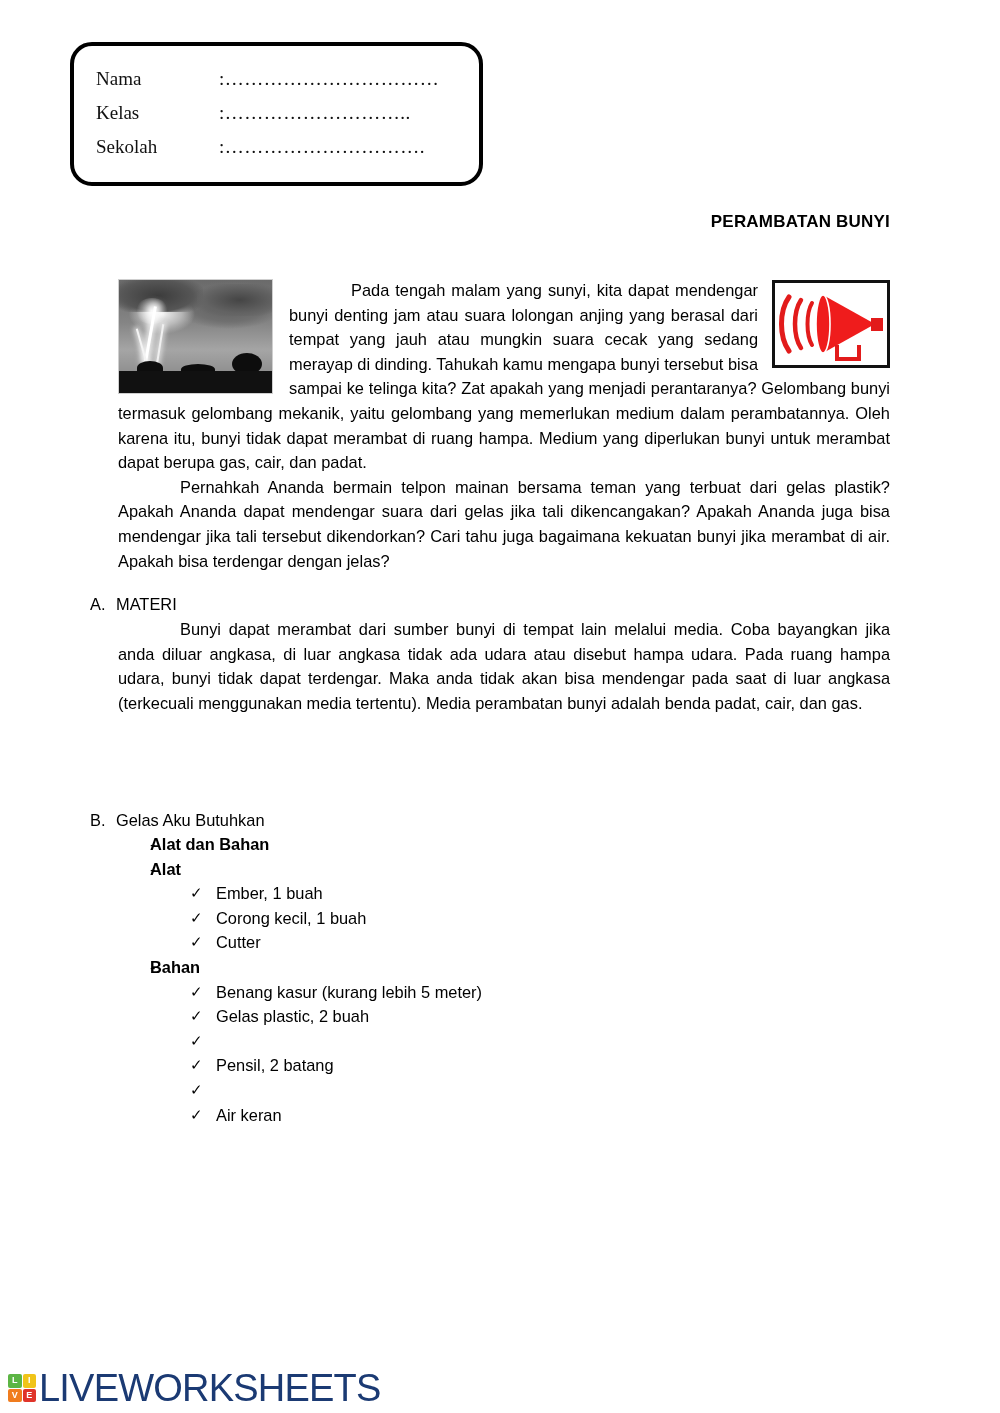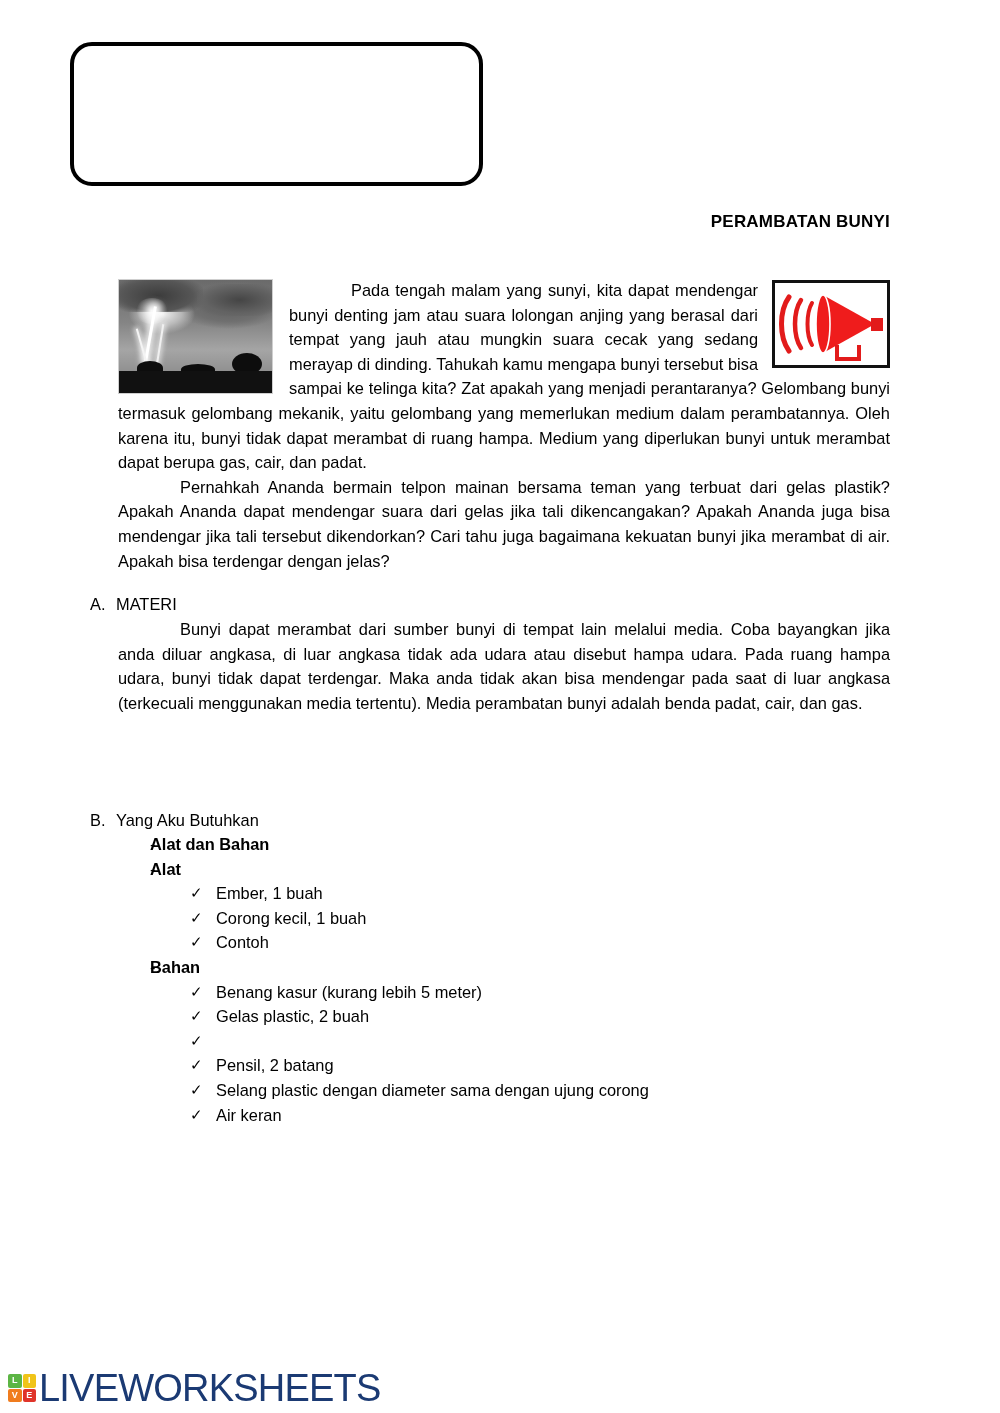--- a/index.html
+++ b/index.html
@@ -276,20 +276,29 @@
     font-weight: normal;
     color: #1b3a73;
     letter-spacing: -0.8px;
     line-height: 1;
   }
 </style>
 </head>
 <body>
 
 <div id="identity-box">
+  <div class="identity-row" id="identity-row-0">
+    <span class="ident-label">Nama</span><span class="ident-dots">:……………………………</span>
+  </div>
+  <div class="identity-row" id="identity-row-1">
+    <span class="ident-label">Kelas</span><span class="ident-dots">:………………………..</span>
+  </div>
+  <div class="identity-row" id="identity-row-2">
+    <span class="ident-label">Sekolah</span><span class="ident-dots">:………………………….</span>
+  </div>
 </div>
 
 <div id="doc-title">PERAMBATAN BUNYI</div>
 
 <div id="intro-block">
 
   <div class="img-lightning">
     <div class="sky"></div>
     <div class="cloud-dark-a"></div>
     <div class="cloud-dark-b"></div>
@@ -321,21 +330,21 @@
 
 <div class="section-head" style="left:90px; top:595px;">
   <span class="sec-letter">A.</span><span>MATERI</span>
 </div>
 
 <div id="materi-body">
   <p>Bunyi dapat merambat dari sumber bunyi di tempat lain melalui media. Coba bayangkan jika anda diluar angkasa,  di luar angkasa tidak ada udara atau disebut hampa udara. Pada ruang hampa udara, bunyi tidak dapat terdengar. Maka anda tidak akan bisa mendengar pada saat di luar angkasa (terkecuali menggunakan media tertentu). Media perambatan bunyi adalah benda padat, cair, dan gas.</p>
 </div>
 
 <div class="section-head" style="left:90px; top:811px;">
-  <span class="sec-letter">B.</span><span>Yang Aku Butuhkan</span>
+  <span class="sec-letter">B.</span><span>Gelas Aku Butuhkan</span>
 </div>
 
 <div id="needs-list">
 
   <div class="dash-row">
     <span class="dash-mark">-</span>
     <span class="dash-label">Alat dan Bahan</span>
   </div>
 
   <div class="dash-row">
@@ -345,21 +354,21 @@
   <div class="check-row">
     <span class="check-mark">✓</span>
     <span class="check-label">Ember, 1 buah</span>
   </div>
   <div class="check-row">
     <span class="check-mark">✓</span>
     <span class="check-label">Corong kecil, 1 buah</span>
   </div>
   <div class="check-row">
     <span class="check-mark">✓</span>
-    <span class="check-label">Contoh</span>
+    <span class="check-label">Cutter</span>
   </div>
 
   <div class="dash-row">
     <span class="dash-mark">-</span>
     <span class="dash-label">Bahan</span>
   </div>
   <div class="check-row">
     <span class="check-mark">✓</span>
     <span class="check-label">Benang kasur (kurang lebih 5 meter)</span>
   </div>
@@ -369,21 +378,20 @@
   </div>
   <div class="check-row">
     <span class="check-mark">✓</span>
   </div>
   <div class="check-row">
     <span class="check-mark">✓</span>
     <span class="check-label">Pensil, 2 batang</span>
   </div>
   <div class="check-row">
     <span class="check-mark">✓</span>
-    <span class="check-label">Selang plastic dengan diameter sama dengan ujung corong</span>
   </div>
   <div class="check-row">
     <span class="check-mark">✓</span>
     <span class="check-label">Air keran</span>
   </div>
 </div>
 
 <div id="footer-logo">
   <div id="logo-grid">
     <span id="logo-sq-0" style="background: rgb(92, 181, 68);">L</span>

